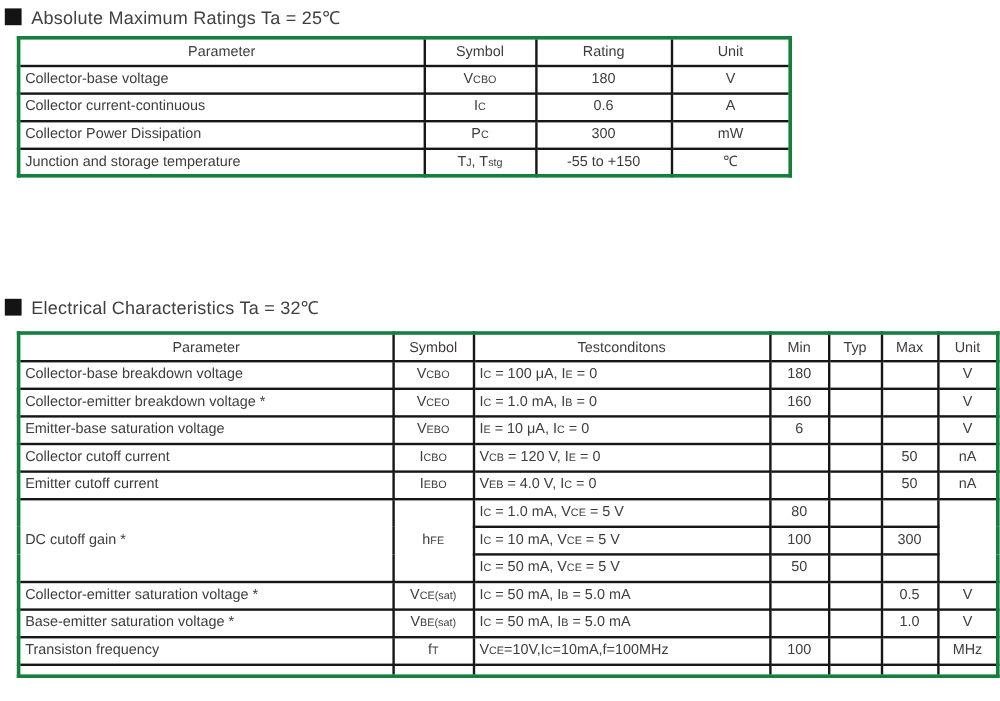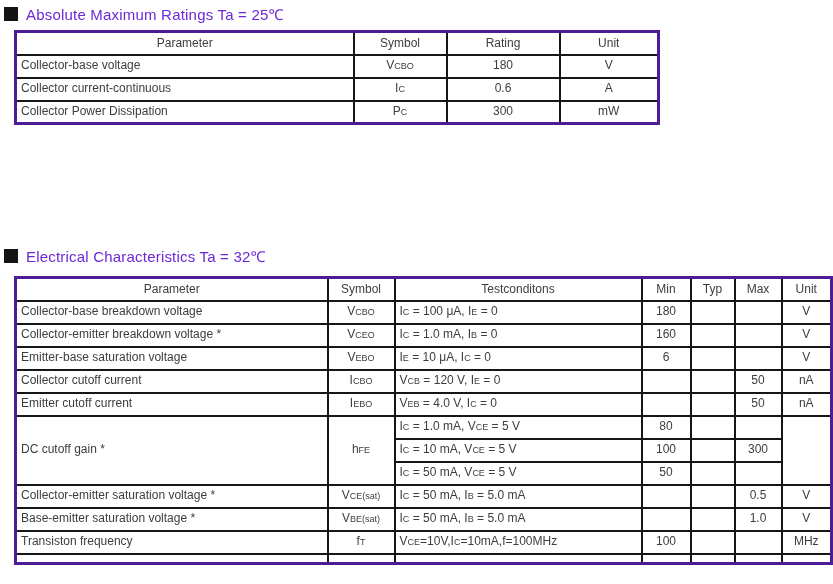--- a/index.html
+++ b/index.html
@@ -11,37 +11,37 @@
     font-family: "Liberation Sans", sans-serif;
     color: #3d3d3d;
   }
   .section-title {
     position: absolute;
     left: 4px;
     display: flex;
     align-items: center;
     font-size: 15px;
     letter-spacing: 0.2px;
-    color: #6d28d9;
+    color: #404040;
   }
   #abs-max-title { top: 4px; }
   #elec-char-title { top: 246px; }
   .bullet {
     width: 14px; height: 14px;
     background: #141414;
     display: inline-block;
     margin-right: 8px;
     flex: 0 0 auto;
   }
   table.dtable {
     position: absolute;
     border-collapse: collapse;
     table-layout: fixed;
     background: #ffffff;
-    border: 3px solid #4c1d95;
+    border: 3px solid #15803d;
   }
   #abs-max-table  { left: 14px; top: 30px;  width: 643px; }
   #elec-char-table{ left: 14px; top: 276px; width: 816px; }
   .dtable th, .dtable td {
     border: 2px solid #161616;
     font-size: 12px;
     font-weight: normal;
     height: 23px;
     padding: 1px 4px;
     overflow: hidden;
@@ -89,20 +89,26 @@
         <td class="cl">Collector current-continuous</td>
         <td class="cc">I<span class="sub">C</span></td>
         <td class="cc">0.6</td>
         <td class="cc">A</td>
       </tr>
       <tr>
         <td class="cl">Collector Power Dissipation</td>
         <td class="cc">P<span class="sub">C</span></td>
         <td class="cc">300</td>
         <td class="cc">mW</td>
+      </tr>
+      <tr>
+        <td class="cl">Junction and storage temperature</td>
+        <td class="cc">T<span class="sub">J</span>, T<span class="sub">stg</span></td>
+        <td class="cc">-55 to +150</td>
+        <td class="cc">℃</td>
       </tr>
     </tbody>
 </table>
 
 <div class="section-title" id="elec-char-title">
   <span class="bullet"></span>
   <span>Electrical Characteristics Ta = 32℃</span>
 </div>
 
 <table class="dtable" id="elec-char-table">

